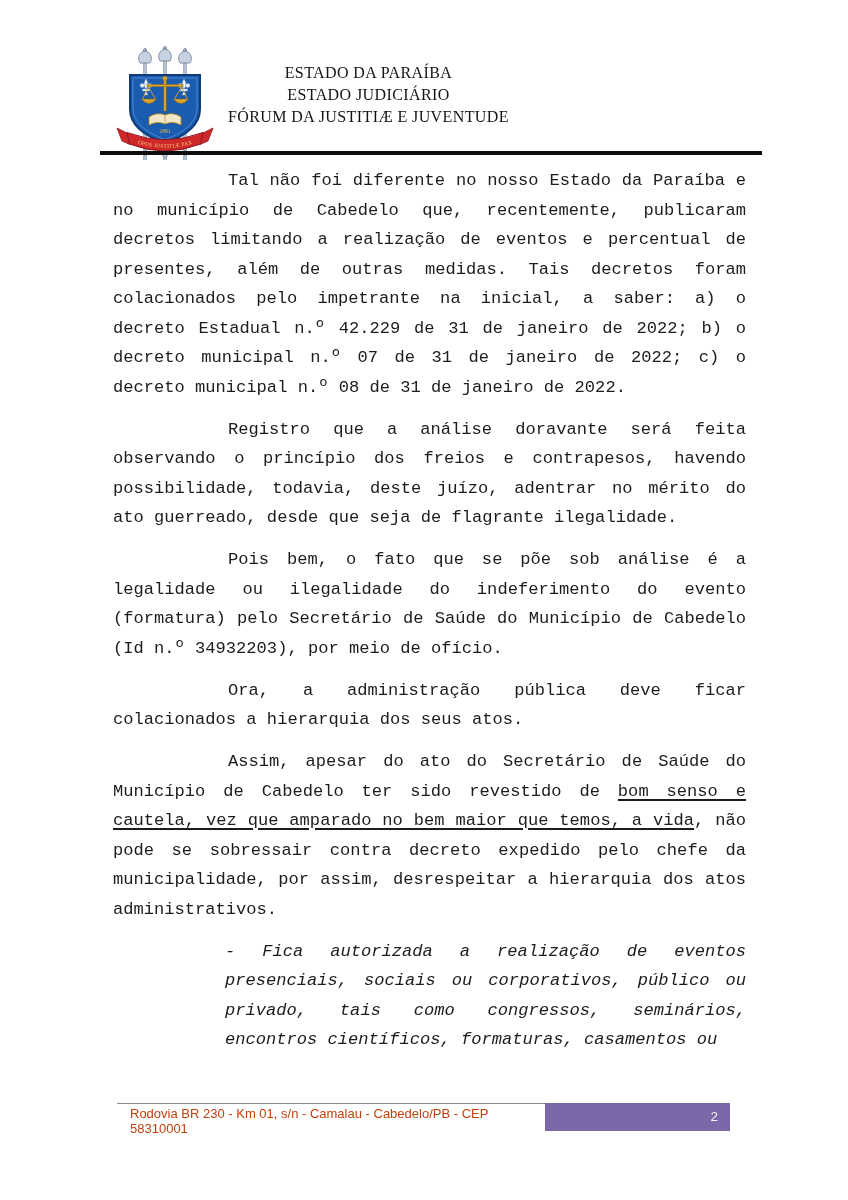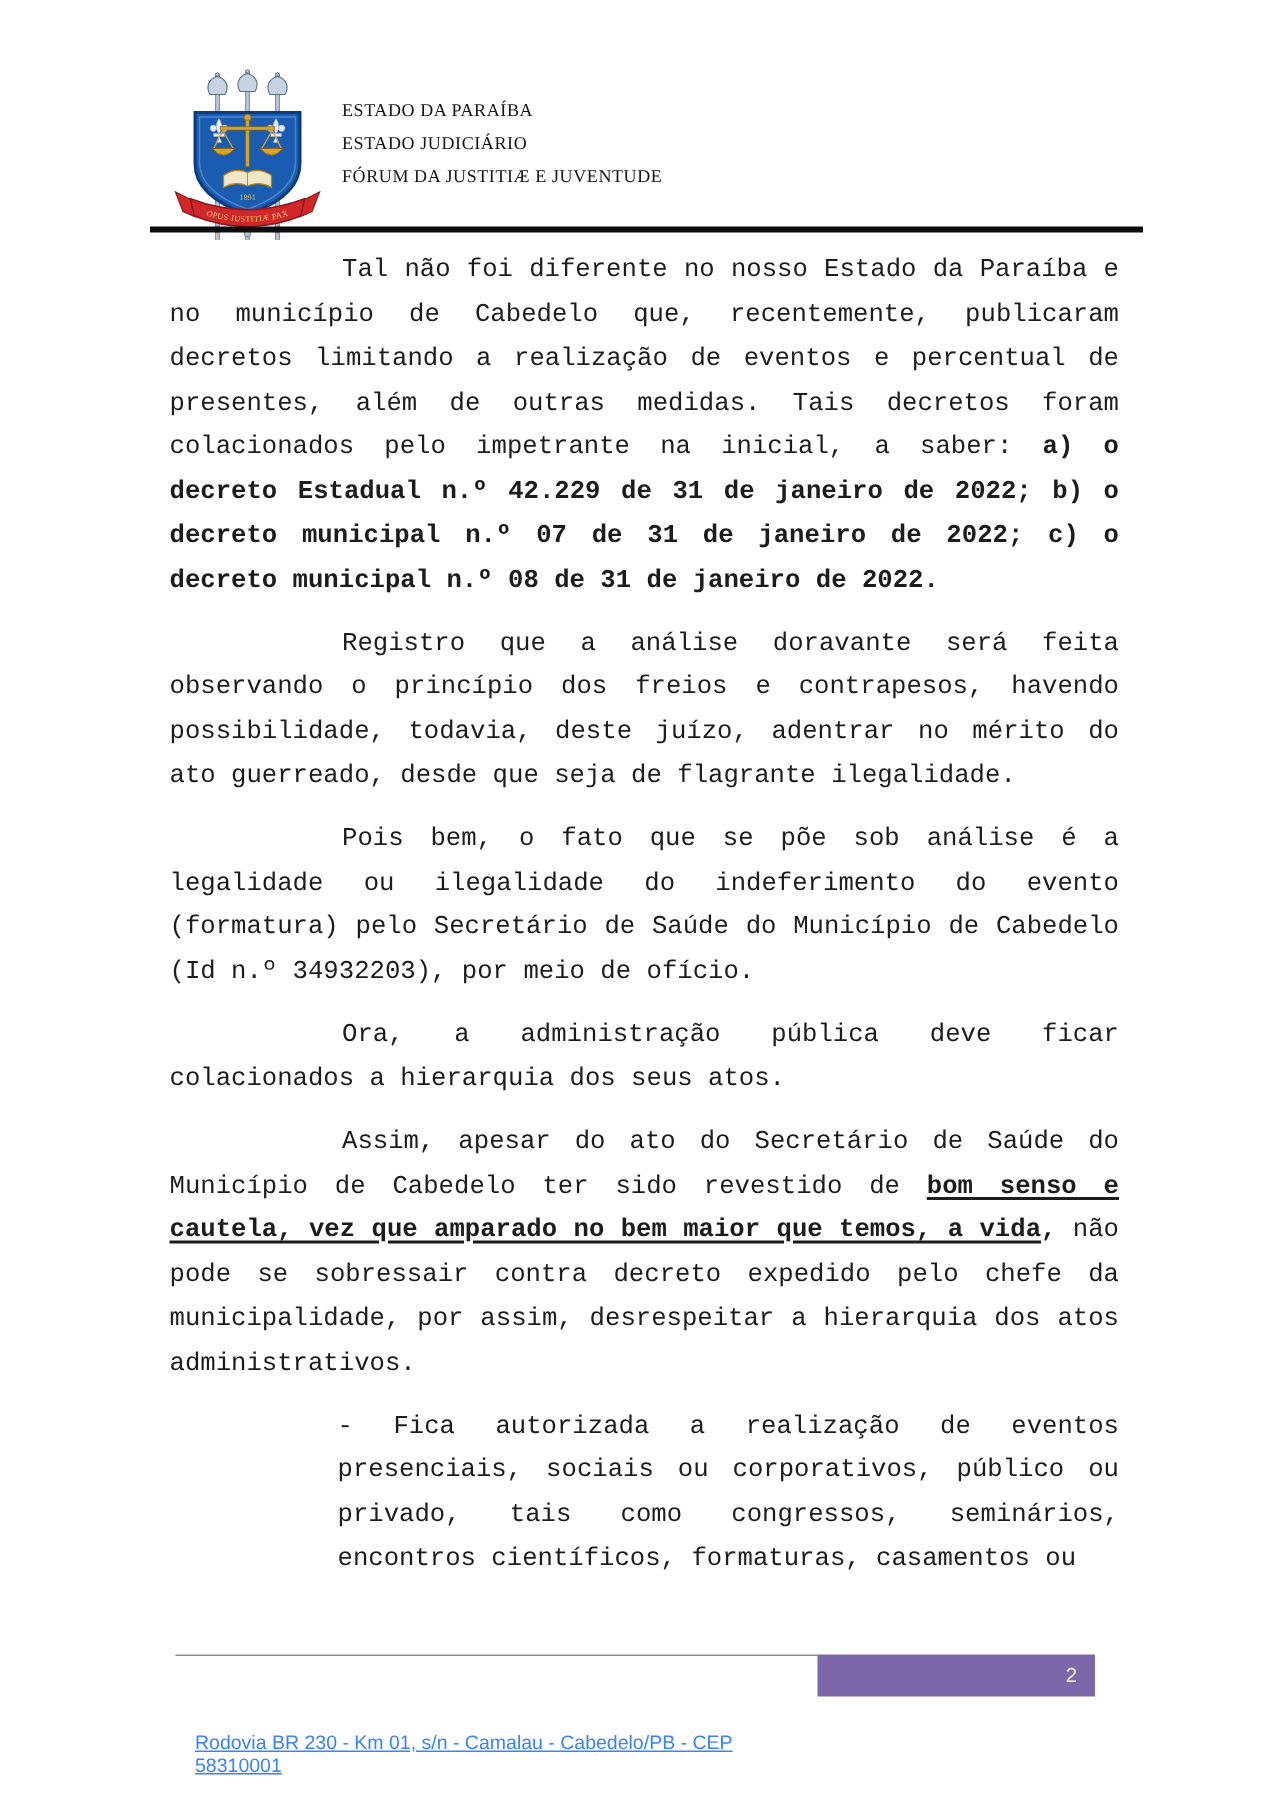--- a/index.html
+++ b/index.html
@@ -5,39 +5,39 @@
   html,body{margin:0;padding:0;background:#ffffff;}
   .page{
     position:relative;width:848px;height:1200px;background:#ffffff;overflow:hidden;
     font-family:"Liberation Mono","DejaVu Sans Mono",monospace;color:#1c1c1c;
   }
   
   .logo{position:absolute;left:115px;top:46px;width:100px;height:114px;}
   .header-text{
     position:absolute;left:228px;top:62px;
     font-family:"Liberation Serif","DejaVu Serif",serif;
-    font-size:12px;line-height:22px;letter-spacing:0.4px;color:#141414;
+    font-size:16px;line-height:22px;letter-spacing:0.4px;color:#141414;text-align:center;
   }
   .header-rule{position:absolute;left:100px;top:151px;width:662px;height:4px;background:#0d0d0d;}
   
   .doc-body{
     position:absolute;left:113px;top:166px;width:633px;
     font-size:17.1px;line-height:29.5px;text-align:justify;
   }
   .para{margin:0 0 12.5px 0;}
   .para.indent{text-indent:115px;}
   .para.quote{margin-left:112px;text-indent:0;}
-  .b{font-weight:bold;}
+  .b{font-weight:normal;}
   .u{text-decoration:underline;text-decoration-thickness:1.5px;text-underline-offset:3px;}
-  .i{}
+  .i{font-style:italic;}
   
   .footer-rule{position:absolute;left:117px;top:1103px;width:428px;height:1px;background:#8c8c8c;}
   .footer-address{
-    position:absolute;left:130px;top:1154px;width:410px;
-    font-family:"Liberation Sans","DejaVu Sans",sans-serif;font-size:13px;color:#3b82f6;text-decoration:underline;
+    position:absolute;left:130px;top:1106px;width:410px;
+    font-family:"Liberation Sans","DejaVu Sans",sans-serif;font-size:13px;color:#c2410c;
   }
   .page-badge{
     position:absolute;left:545px;top:1103px;width:185px;height:28px;background:#7c67a8;
     font-family:"Liberation Sans","DejaVu Sans",sans-serif;font-size:13.5px;color:#f4f1f8;
     text-align:right;line-height:28px;padding-right:12px;box-sizing:border-box;
   }
 </style>
 </head>
 <body>
 

